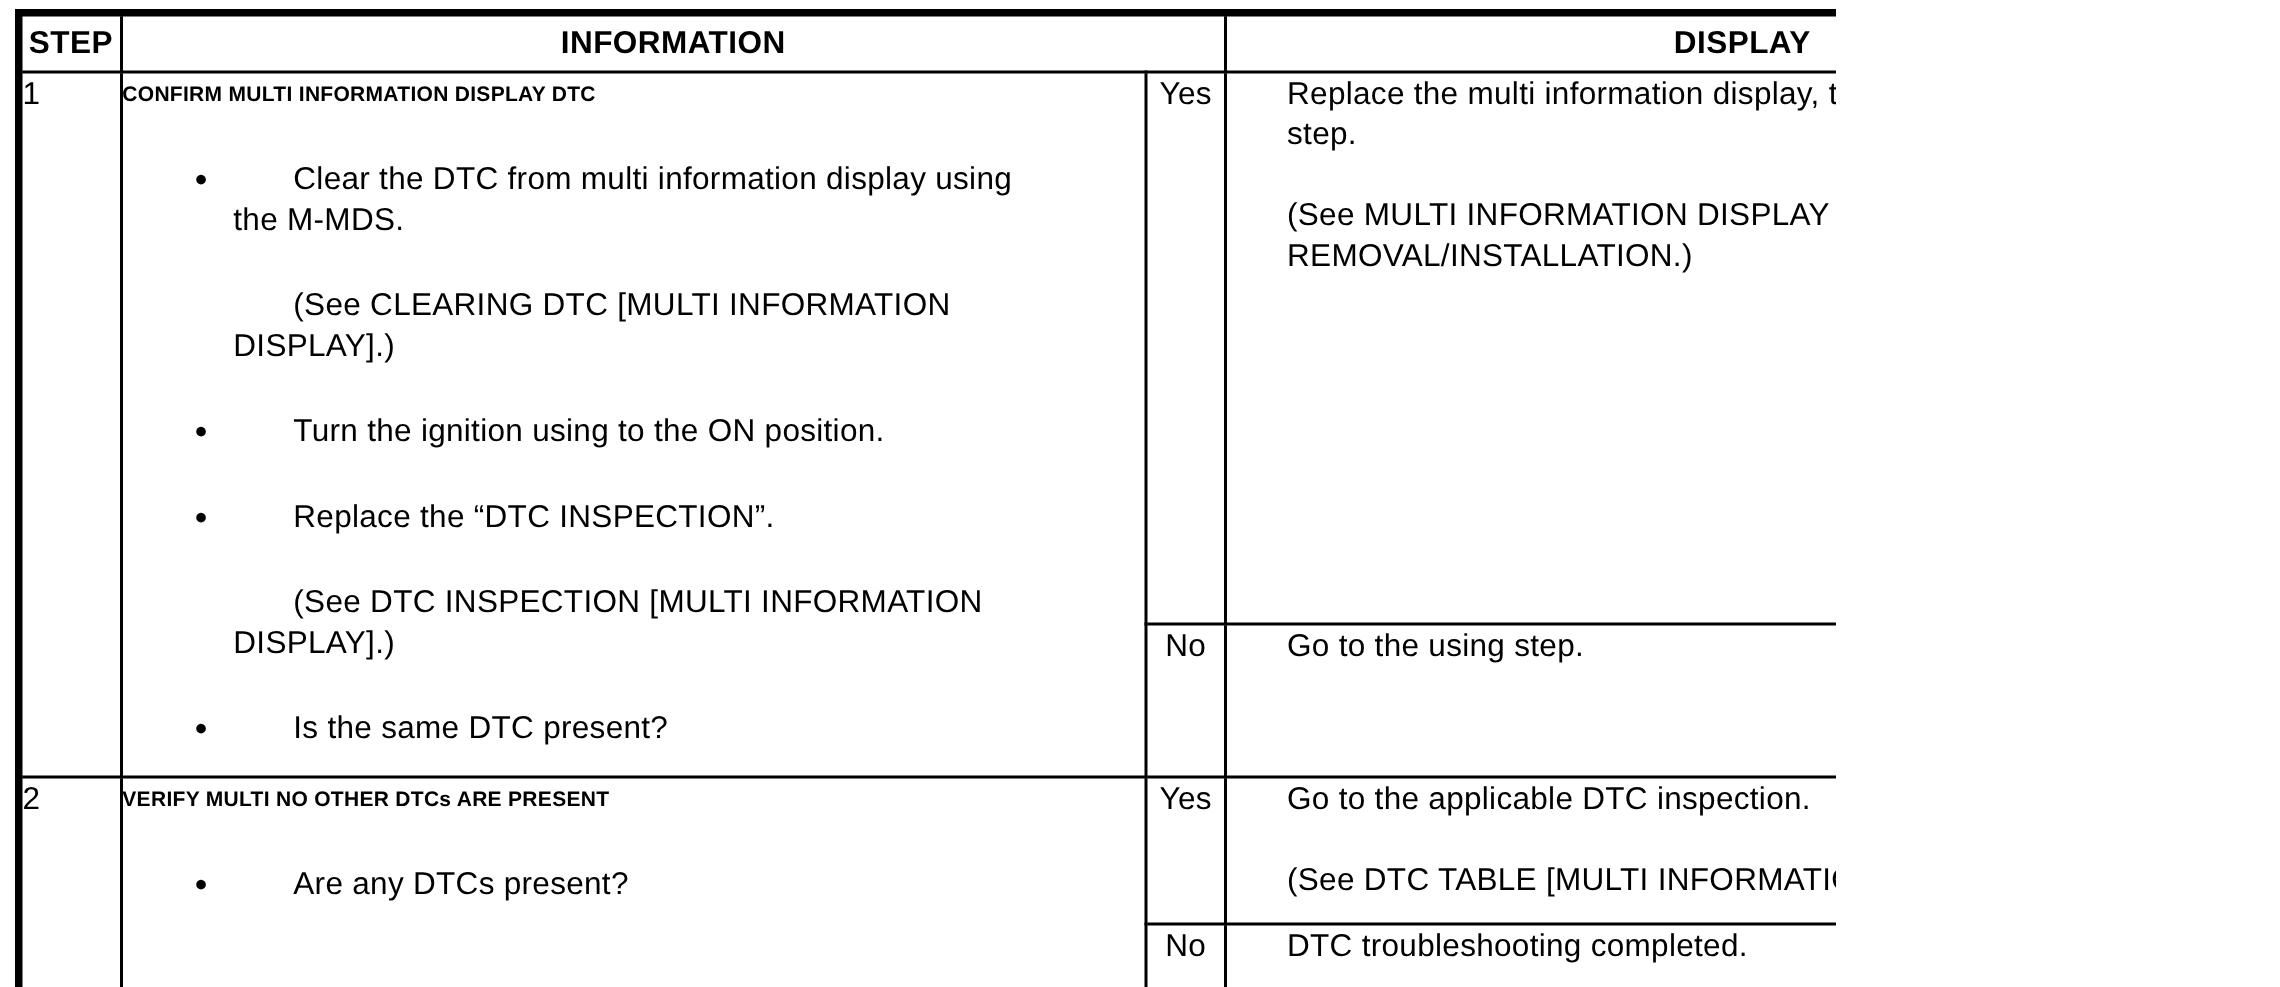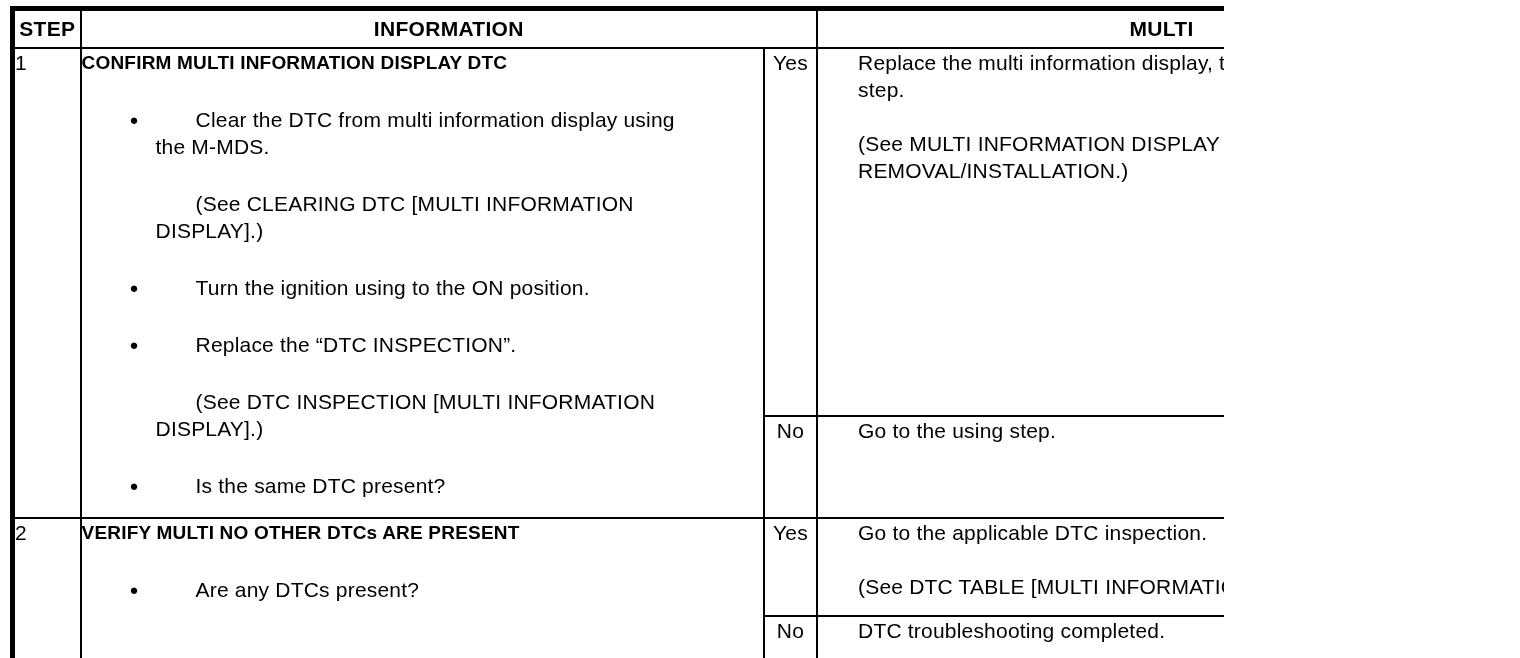--- a/index.html
+++ b/index.html
@@ -62,21 +62,21 @@
   }
   .pre { white-space: pre-line; margin-left: 40px; }
 
   td.step-cell { padding: 8px 4px 0 6px; }
   td.insp-cell { padding: 8px 6px 0 5px; }
   td.yn-cell   { padding: 8px 1px 0 2px; text-align: center; }
   td.act-cell  { padding: 8px 8px 0 6px; }
 
   .insp-title {
     font-weight: 700;
-    font-size: 19px;
+    font-size: 14px;
     line-height: 27px;
     letter-spacing: 0.2px;
   }
   .insp-item {
     position: relative;
     margin-top: 30px;
     padding-left: 74px;
   }
   .insp-item .dot {
     position: absolute;
@@ -100,21 +100,21 @@
       <col class="c-step">
       <col class="c-insp">
       <col class="c-yn">
       <col class="c-act">
     </colgroup>
 
     <tbody>
         <tr class="hdr">
       <th>STEP</th>
       <th colspan="2">INFORMATION</th>
-      <th>MULTI</th>
+      <th>DISPLAY</th>
     </tr>
 
     <tr class="r1a">
       <td class="step-cell txt" rowspan="2">
         <div>1</div>
       </td>
       <td class="insp-cell txt" rowspan="2">
         <div class="insp-title">CONFIRM MULTI INFORMATION DISPLAY DTC</div>
         <div class="insp-item">
           <span class="dot">●</span>

